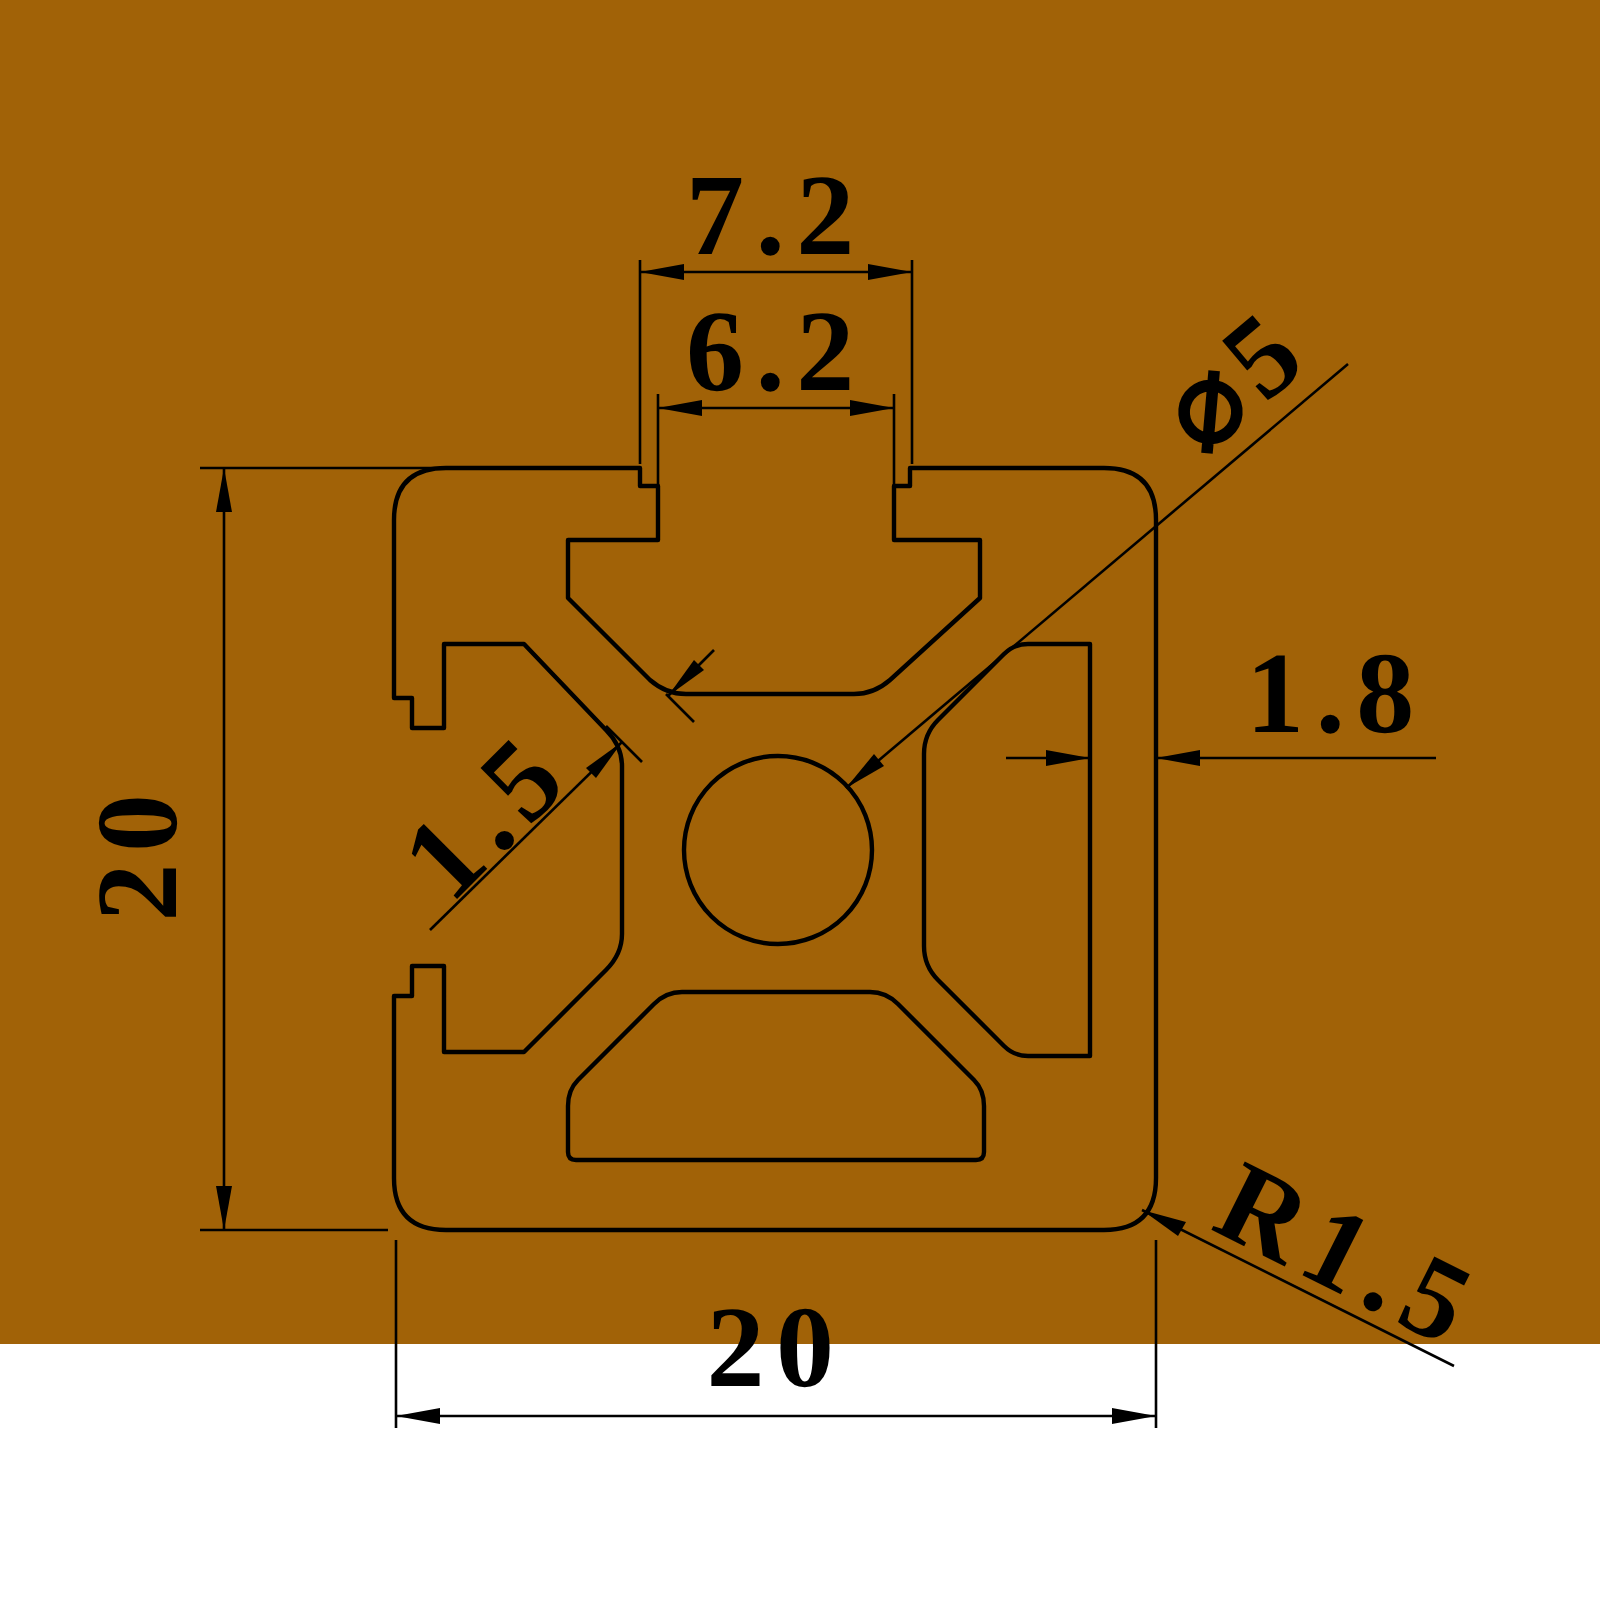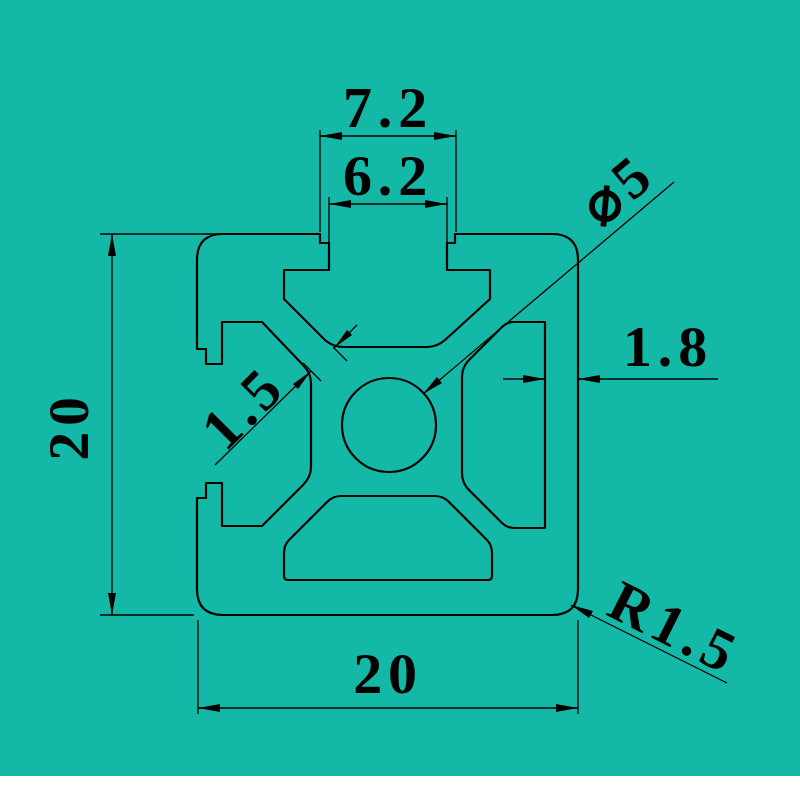--- a/index.html
+++ b/index.html
@@ -6,22 +6,22 @@
     margin: 0;
     padding: 0;
     width: 800px;
     height: 800px;
     background: #ffffff;
     overflow: hidden;
   }
   .canvas {
     position: relative;
     width: 800px;
-    height: 776px;
-    background: #14b8a6;
+    height: 672px;
+    background: #a16207;
   }
   svg text {
     font-family: "Liberation Serif", "DejaVu Serif", serif;
     font-weight: 600;
     fill: #000000;
   }
   .dim-text {
     font-size: 58px;
     letter-spacing: 0.10em;
   }

